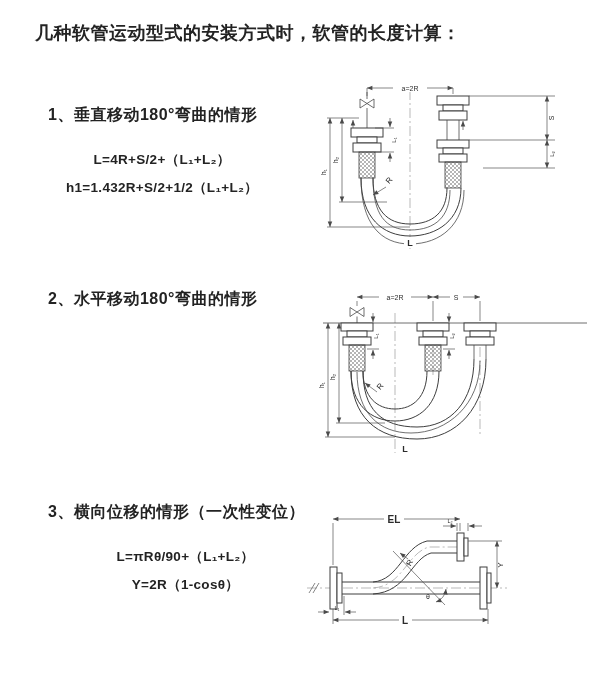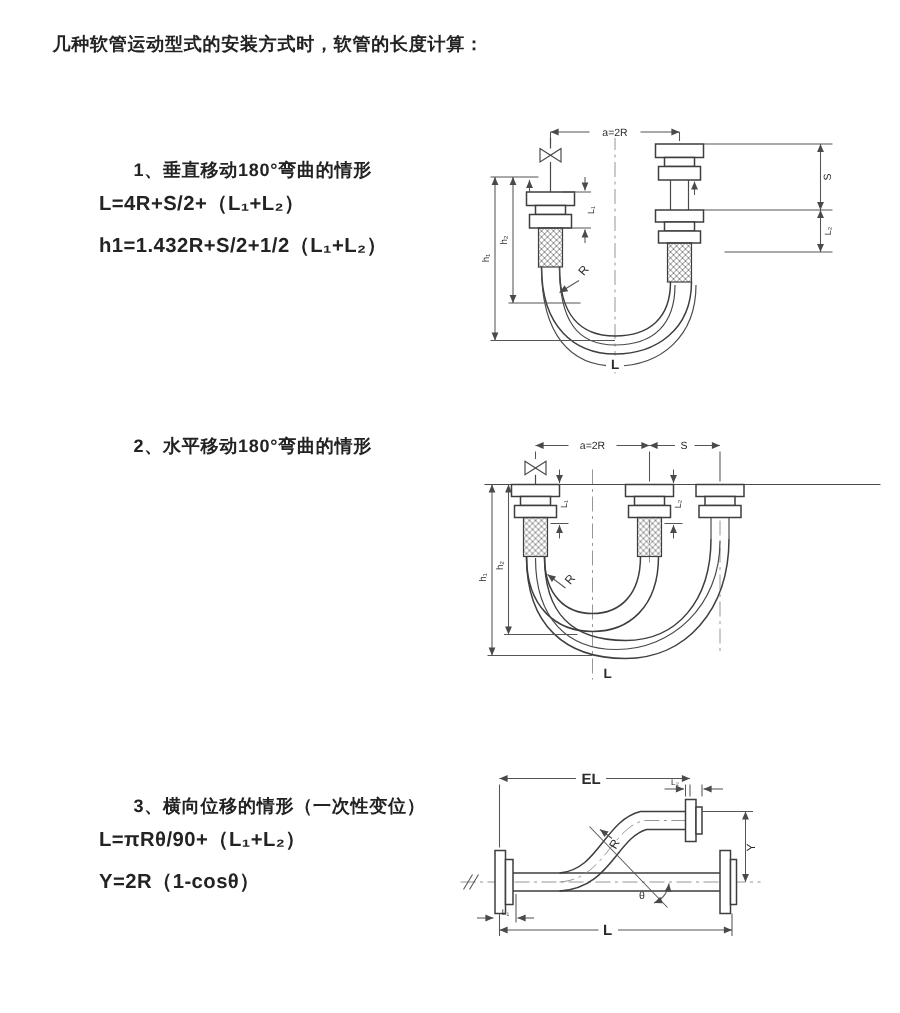--- a/index.html
+++ b/index.html
@@ -1,23 +1,23 @@
 <!DOCTYPE html>
 <html><head>
 <meta charset="utf-8">
 <style>
   html,body{margin:0;padding:0;background:#ffffff;}
   #page{position:relative;width:600px;height:675px;background:#ffffff;overflow:hidden;
         font-family:"Liberation Sans","DejaVu Sans",sans-serif;color:#232323;}
-  .title{position:absolute;left:35px;top:21px;font-size:12px;font-weight:bold;letter-spacing:.5px;white-space:nowrap;}
+  .title{position:absolute;left:35px;top:21px;font-size:18px;font-weight:bold;letter-spacing:.5px;white-space:nowrap;}
   .section{position:absolute;left:48px;}
-  .section .hd{font-size:12px;font-weight:bold;letter-spacing:.5px;white-space:nowrap;margin-left:41px;}
-  .section .fm{margin-left:18px;margin-top:0;}
+  .section .hd{font-size:16px;font-weight:bold;letter-spacing:.5px;white-space:nowrap;}
+  .section .fm{margin-left:18px;margin-top:20px;text-align:center;}
   .section .fm div{font-size:13.5px;font-weight:bold;line-height:28px;letter-spacing:.3px;white-space:nowrap;}
-  #sec1{top:105px;} #sec2{top:289px;} #sec3{top:529px;}
+  #sec1{top:105px;} #sec2{top:289px;} #sec3{top:502px;}
   .dg{position:absolute;}
   #dg1{left:315px;top:72px;} #dg2{left:315px;top:285px;} #dg3{left:305px;top:505px;}
   .ol{stroke:#3e3e3e;stroke-width:1;fill:none;}
   .ol2{stroke:#4a4a4a;stroke-width:.8;fill:none;}
   .dl{stroke:#555;stroke-width:.7;fill:none;}
   .cl{stroke:#8a8a8a;stroke-width:.6;fill:none;stroke-dasharray:10 3 2 3;}
   .fl{fill:#ffffff;stroke:#3e3e3e;stroke-width:1;}
   .hbx{stroke:#3e3e3e;stroke-width:.8;}
   .wbg{fill:#ffffff;}
   text.t{font-family:"Liberation Sans","DejaVu Sans",sans-serif;fill:#2b2b2b;}

